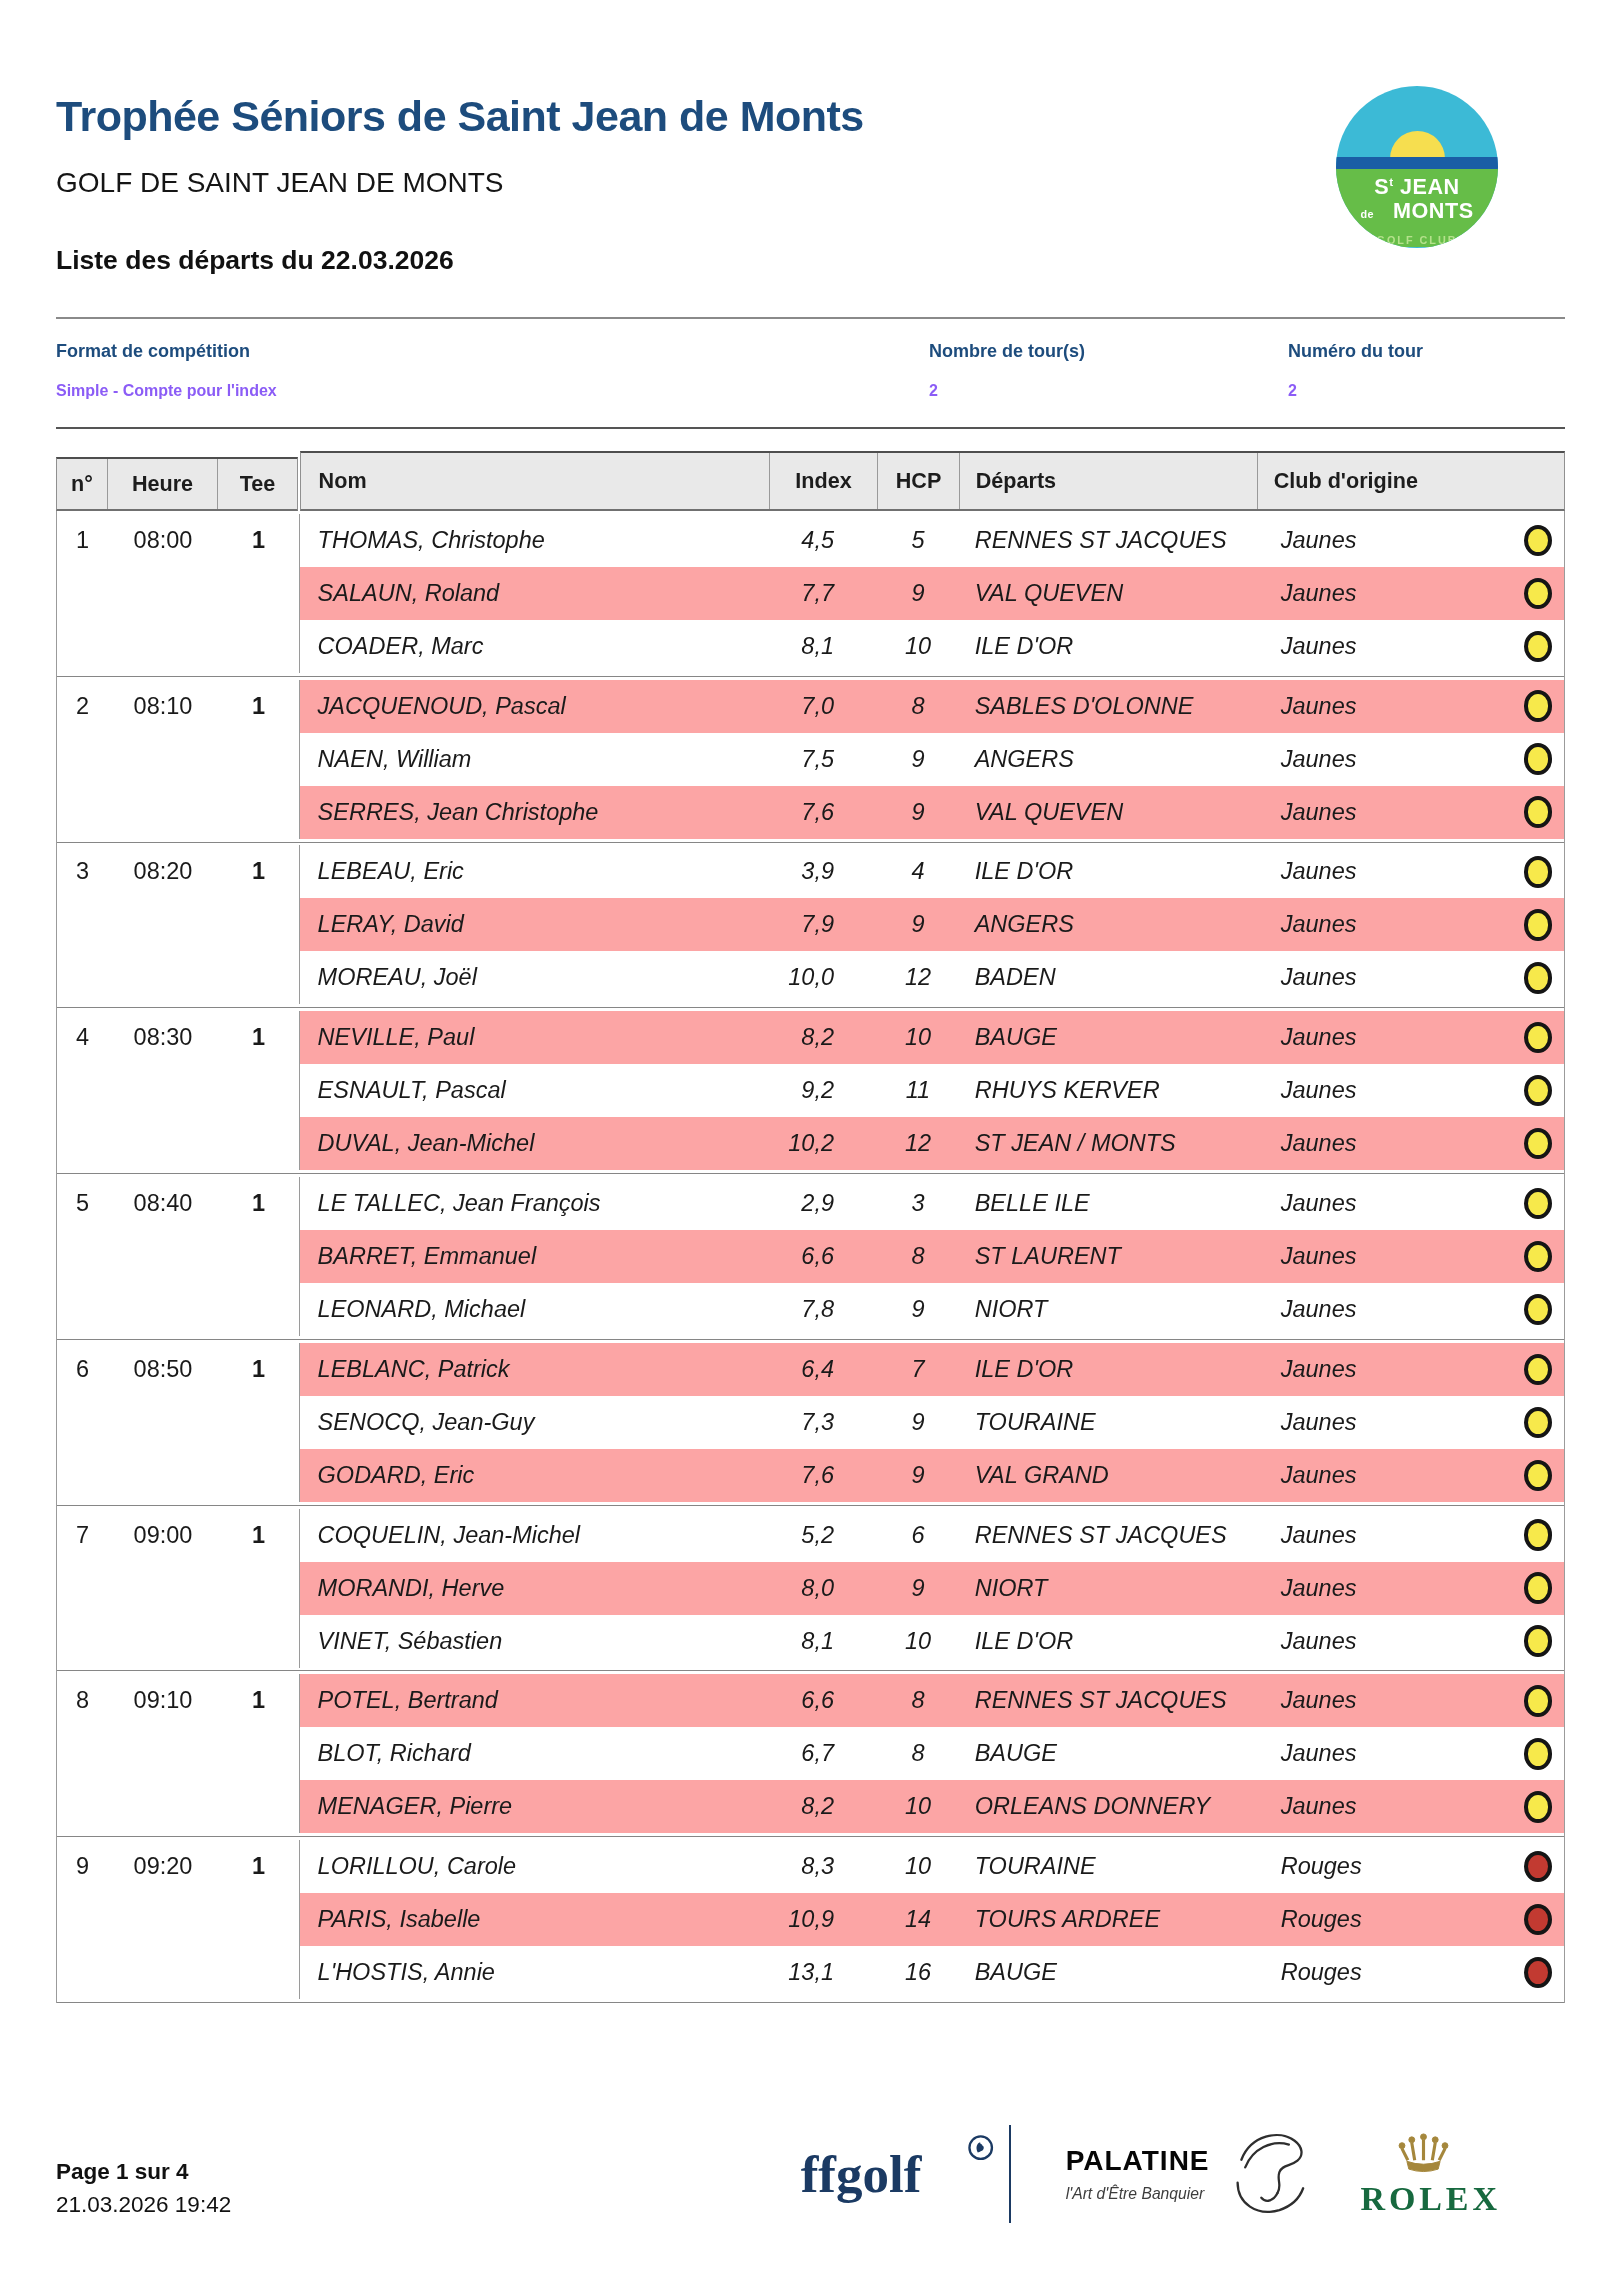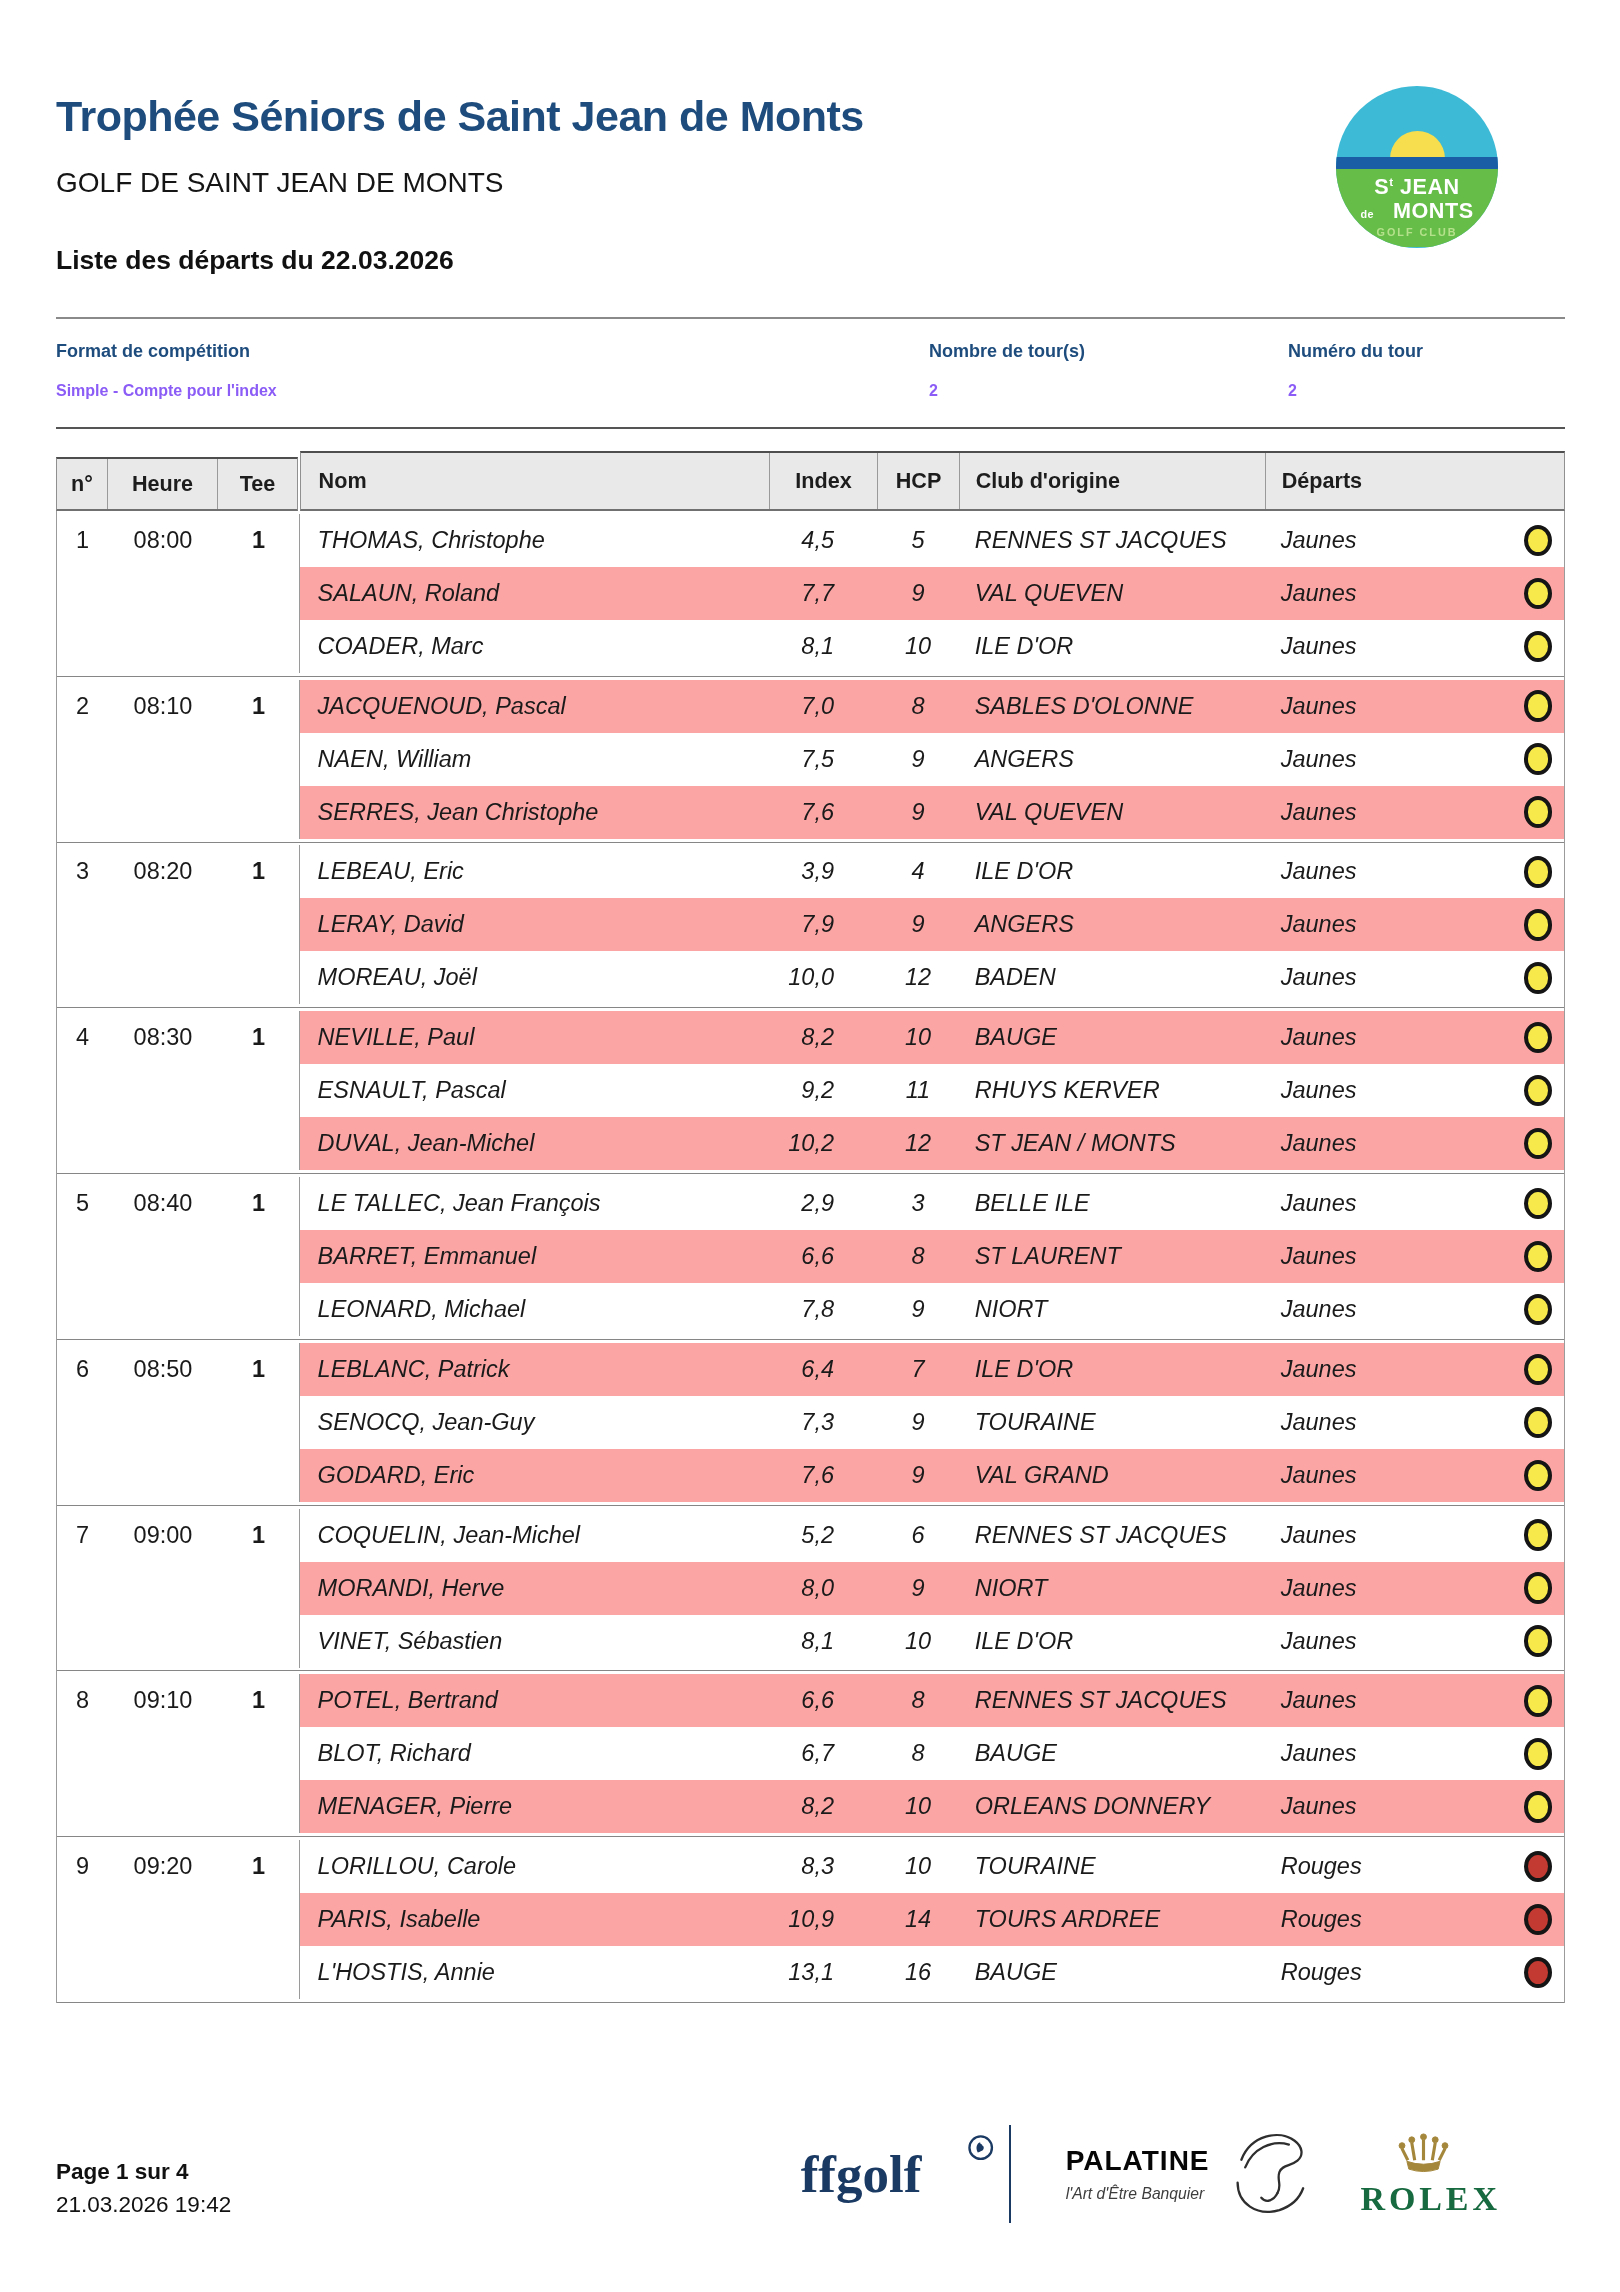--- a/index.html
+++ b/index.html
@@ -20,21 +20,21 @@
   .sjm{position:absolute;left:1336px;top:86px;width:162px;height:162px;border-radius:50%;
        overflow:hidden;background:#3CBAD6;}
   .sjm-sun{position:absolute;left:54px;top:45px;width:55px;height:55px;border-radius:50%;background:#F6DE4F;}
   .sjm-sea{position:absolute;left:0;top:71px;width:100%;height:12.7px;background:#1A5EA5;z-index:2;}
   .sjm-green{position:absolute;left:0;top:83px;width:100%;height:78px;background:#66BD48;z-index:2;}
   .sjm-text{position:absolute;left:0;top:90px;width:100%;text-align:center;z-index:3;color:#fff;line-height:1;}
   .sjm-l1{font-size:21.6px;font-weight:700;letter-spacing:0.5px;}
   .sjm-l1 sup{font-size:11.8px;}
   .sjm-l2{font-size:21.6px;font-weight:700;margin-top:2.9px;letter-spacing:0.5px;}
   .sjm-de{font-size:10.8px;font-weight:700;margin-right:19px;}
-  .sjm-l3{font-size:10.8px;margin-top:5px;color:#B5E18C;letter-spacing:2px;font-weight:700;}
+  .sjm-l3{font-size:10.8px;margin-top:13px;color:#B5E18C;letter-spacing:2px;font-weight:700;}
 
   
   .info{position:absolute;left:56px;top:331px;width:1509px;height:88px;}
   .info-label{position:absolute;top:9.8px;font-size:18px;font-weight:700;color:#1D4C7D;}
   .info-value{position:absolute;top:51px;font-size:16px;font-weight:700;color:#8b5cf6;}
   .i1{left:0;} .i2{left:873px;} .i3{left:1232px;}
 
   
   .thead{position:absolute;left:56px;top:451px;width:1509px;height:60px;}
   .thbox{position:absolute;background:#E9E9E9;box-sizing:border-box;display:flex;
@@ -122,22 +122,22 @@
   <div class="thead">
     <div class="thbox thbox-left">
       <div class="th th-num th-center">n°</div>
       <div class="th th-heure th-center">Heure</div>
       <div class="th th-tee th-center">Tee</div>
     </div>
     <div class="thbox thbox-right">
       <div class="th th-nom">Nom</div>
       <div class="th th-index">Index</div>
       <div class="th th-hcp">HCP</div>
+      <div class="th th-departs">Départs</div>
       <div class="th th-club">Club d'origine</div>
-      <div class="th th-departs">Départs</div>
     </div>
   </div>
 
   <div class="tbody">
       <div class="group">
         <div class="group-left">
           <div class="gcell gc-num">1</div>
           <div class="gcell gc-time">08:00</div>
           <div class="gcell gc-tee">1</div>
         </div>

